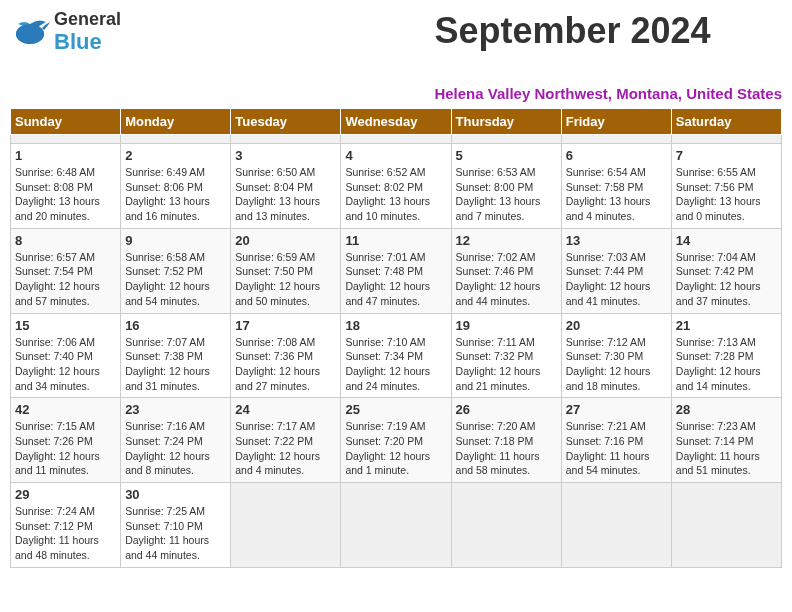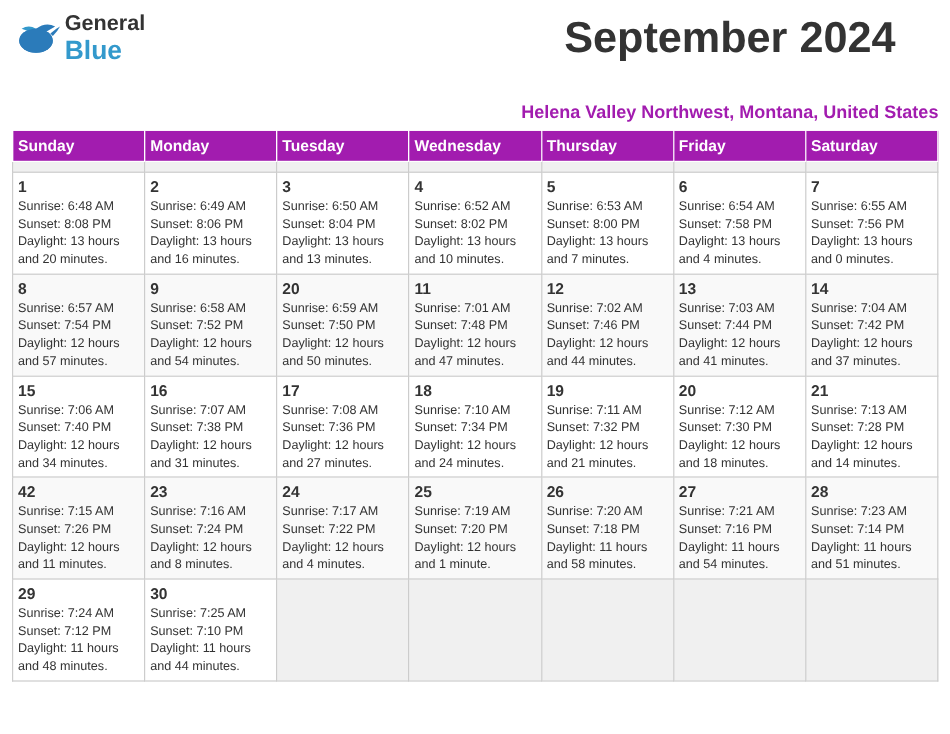--- a/index.html
+++ b/index.html
@@ -20,40 +20,40 @@
       display: flex;
       flex-direction: column;
       align-items: flex-start;
     }
     .logo-wrap {
       display: flex;
       align-items: center;
       gap: 4px;
     }
     .title-area {
-      text-align: center;
+      text-align: left;
     }
     .month-title {
       font-size: 36px;
       font-weight: bold;
       color: #333;
     }
     .location-title {
       font-size: 15px;
       color: #a21caf;
       font-weight: bold;
       margin-top: 33px;
     }
     .calendar {
       width: 100%;
       border-collapse: collapse;
       font-size: 11px;
     }
     .calendar th {
-      background: #a21caf;
+      background: #a16207;
       color: #fff;
       padding: 5px 4px;
       text-align: left;
       font-size: 13px;
       font-weight: bold;
       border: 1px solid #fff;
     }
     .calendar td {
       border: 1px solid #ccc;
       vertical-align: top;

